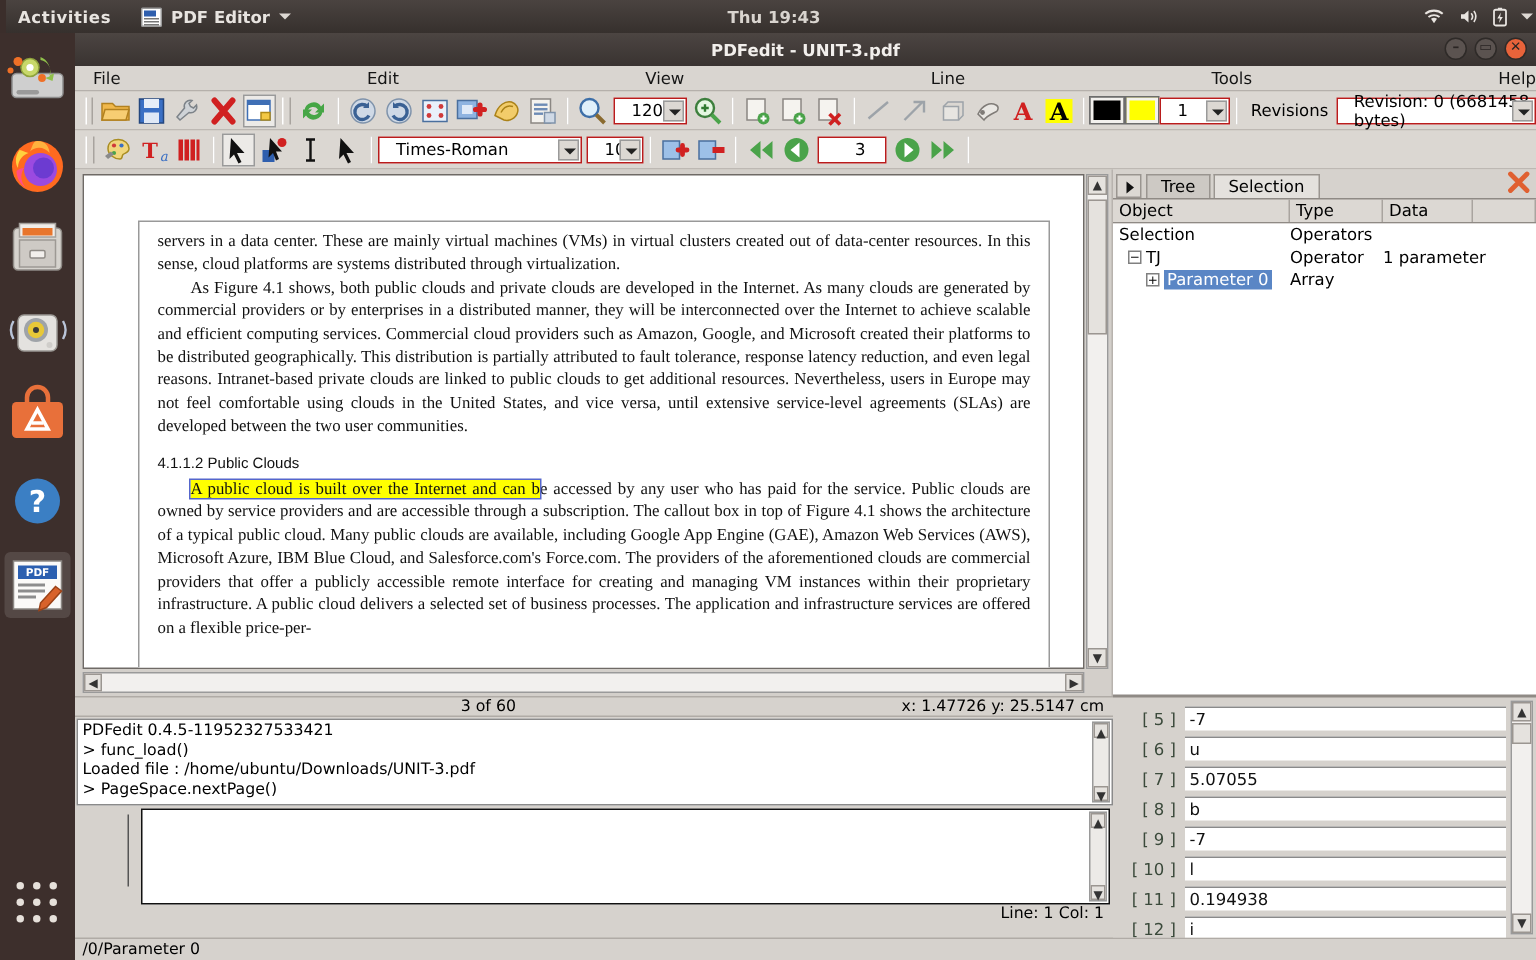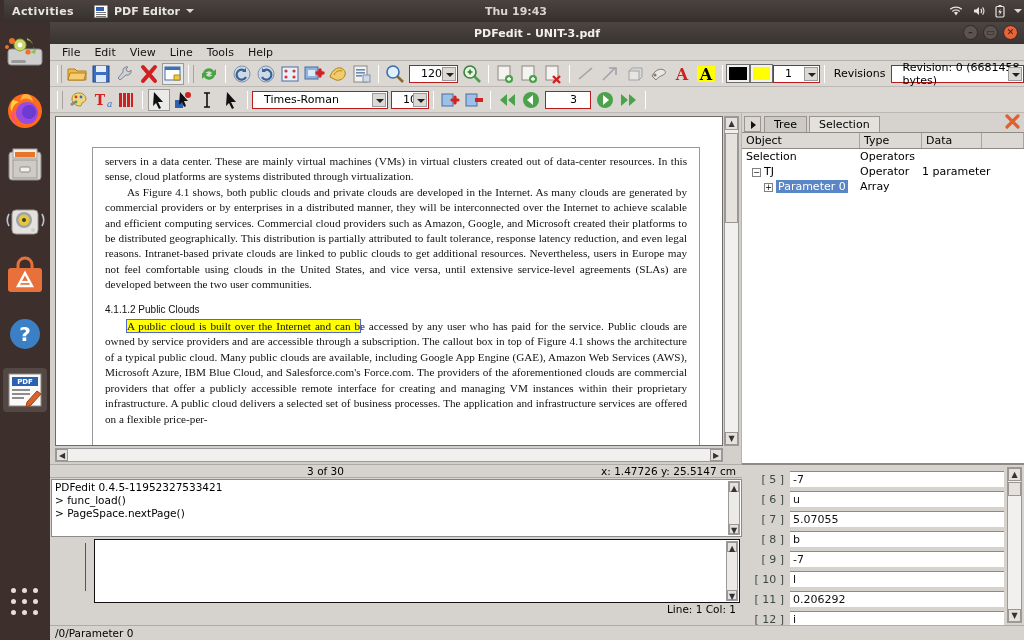--- a/index.html
+++ b/index.html
@@ -44,21 +44,21 @@
     height:22px; background:linear-gradient(to bottom,#4c4542,#393331);
     color:#f2efec; font-size:11px; font-weight:bold; display:flex;
     align-items:center; justify-content:center; position:relative;
   }
   #titlebar .wbtns { position:absolute; right:6px; top:3px; display:flex; gap:5px; }
   .wbtn { width:15px;height:15px;border-radius:50%;background:#5b5350;border:1px solid #2e2a28; position:relative;}
   .wbtn.close { background:#e8633a; }
   .wbtn i { position:absolute; color:#2a2523; font-size:9px; line-height:13px; left:0; right:0; text-align:center; font-style:normal;}
 
   
-  #menubar { height:17px; background:#d9d5d0; border-bottom:1px solid #b5b0ab; display:flex; align-items:center; padding-left:12px; gap:14px; font-size:11px; color:#141414;}
+  #menubar { height:17px; background:#d9d5d0; border-bottom:1px solid #b5b0ab; display:flex; align-items:center; padding-left:12px; gap:14px; font-size:11px; color:#141414;justify-content:space-between;}
 
   
   .toolbar { background:#dbd7d2; border-bottom:1px solid #bdb8b3; display:flex; align-items:center; height:26px; padding-left:4px; }
   .grip { width:6px;height:18px;margin:0 3px; border-left:1px solid #fff; border-right:1px solid #a8a39e; }
   .tb { width:22px;height:22px;margin:0 1px; position:relative; display:inline-block; }
   .tb.framed { border:1px solid #9a9a9a; background:#eceae7; }
   .sep { width:1px;height:18px;background:#b0aba6;margin:0 4px; border-right:1px solid #fff;}
 
   .combo { height:18px; border:1px solid #b91c1c; background:#fff; display:flex; align-items:center; font-size:11px; padding-left:11px; position:relative;}
   .combo .arrow { position:absolute; right:1px; top:1px; width:14px; height:14px; background:#dcd8d3; border:1px solid #9a9a9a; }
@@ -551,27 +551,28 @@
           <div class="tcol3"></div>
         </div>
       </div>
     </div>
   </div>
 
   <div style="display:flex">
     <div style="width:692px">
       <div id="statusrow">
         <span style="flex:1"></span>
-        <span>3 of 30</span>
+        <span>3 of 60</span>
         <span style="flex:1"></span>
         <span style="padding-right:6px">x: 1.47726 y: 25.5147 cm</span>
       </div>
       <div id="console">
         <div>PDFedit 0.4.5-11952327533421</div>
         <div>&gt; func_load()</div>
+        <div>Loaded file : /home/ubuntu/Downloads/UNIT-3.pdf</div>
         <div>&gt; PageSpace.nextPage()</div>
         <div class="miniscroll">
           <div class="arrowglyph" style="position:absolute;top:0;left:0;width:10px;height:10px;background:#e5e2de;border:1px solid #9b9691">▲</div>
           <div class="arrowglyph" style="position:absolute;bottom:0;left:0;width:10px;height:10px;background:#e5e2de;border:1px solid #9b9691">▼</div>
         </div>
       </div>
       <div style="height:66px;padding-top:2px">
         <div id="cmdbox">
           <div style="position:absolute;left:-10px;top:3px;width:1px;height:48px;background:#555"></div>
           <div class="miniscroll">
@@ -604,21 +605,21 @@
       <div class="prow">
           <span class="pidx">[   9 ]</span>
           <span class="pfield">-7</span>
         </div>
       <div class="prow">
           <span class="pidx">[  10 ]</span>
           <span class="pfield">l</span>
         </div>
       <div class="prow">
           <span class="pidx">[  11 ]</span>
-          <span class="pfield">0.206292</span>
+          <span class="pfield">0.194938</span>
         </div>
       <div class="prow">
           <span class="pidx">[  12 ]</span>
           <span class="pfield">i</span>
         </div>
       <div id="paramscroll">
         <div class="arrowglyph" style="position:absolute;top:0;left:0;width:13px;height:13px;background:#e5e2de;border:1px solid #9b9691">▲</div>
         <div style="position:absolute;top:14px;left:0;width:13px;height:14px;background:#e5e2de;border:1px solid #9b9691"></div>
         <div class="arrowglyph" style="position:absolute;bottom:0;left:0;width:13px;height:13px;background:#e5e2de;border:1px solid #9b9691">▼</div>
       </div>

